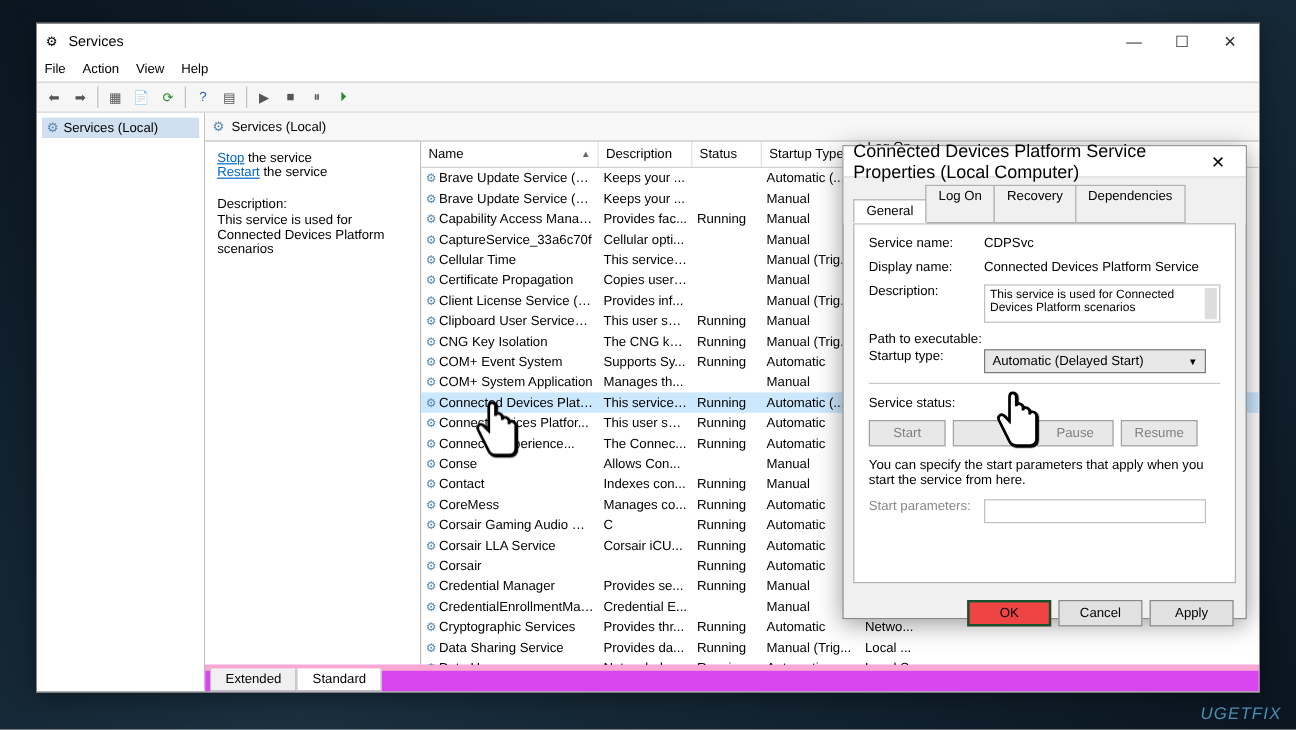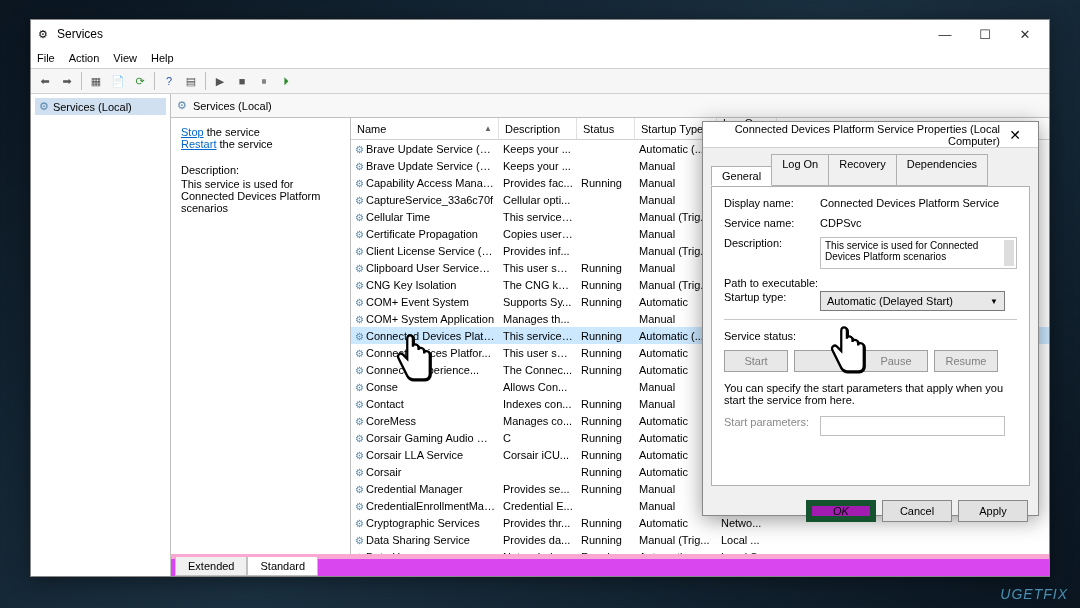--- a/index.html
+++ b/index.html
@@ -48,21 +48,21 @@
 .row .icon { color: #5a8ab0; margin-right: 2px; font-size: 10px; }
 
 .tabs-bottom { height: 22px; border-top: 5px solid #f9a8d4; display: flex; padding-left: 4px; background: #d946ef; align-items: flex-end; }
 .tab-b { padding: 3px 12px; border: 1px solid #c0c0c0; border-top: none; background: #fff; margin-top: -1px; }
 .tab-b.active { background: #fff; }
 .tab-b:not(.active) { background: #f0f0f0; }
 
 
 .prop-dialog { left: 702px; top: 121px; width: 337px; height: 395px; background: #f0f0f0; }
 .prop-titlebar { height: 26px; display: flex; align-items: center; padding: 0 8px; background: #fff; border-bottom: 1px solid #d0d0d0; }
-.prop-titlebar .ptitle { flex: 1; font-size: 11px; text-align: right; }
+.prop-titlebar .ptitle { flex: 1; font-size: 15px; }
 .prop-close { width: 30px; text-align: center; font-size: 14px; }
 
 .prop-tabs { display: flex; padding: 6px 8px 0 8px; background: #f0f0f0; }
 .ptab { padding: 3px 10px; border: 1px solid #b0b0b0; background: #f0f0f0; margin-right: -1px; }
 .ptab.active { background: #fff; border-bottom-color: #fff; position: relative; z-index: 1; margin-top: 12px; }
 
 .prop-body { margin: 0 8px 8px 8px; background: #fff; border: 1px solid #b0b0b0; padding: 10px 12px; height: 300px; position: relative; }
 .prop-row { display: flex; margin-bottom: 8px; }
 .prop-label { width: 96px; }
 .prop-val { flex: 1; }
@@ -72,21 +72,21 @@
 .combo { width: 185px; height: 20px; border: 1px solid #7a7a7a; background: #e8e8e8; display: flex; align-items: center; padding: 0 6px; }
 .combo .arrow { margin-left: auto; font-size: 8px; }
 
 .prop-hr { border: none; border-top: 1px solid #c8c8c8; margin: 6px 0 10px 0; }
 
 .btn-row { display: flex; gap: 6px; margin-top: 4px; }
 .pbtn { width: 64px; height: 22px; border: 1px solid #a0a0a0; background: #e8e8e8; color: #808080; display: flex; align-items: center; justify-content: center; }
 
 .prop-footer { display: flex; justify-content: flex-end; gap: 6px; padding: 6px 10px; }
 .fbtn { width: 70px; height: 22px; border: 1px solid #888; background: #e1e1e1; display: flex; align-items: center; justify-content: center; }
-.fbtn.primary { border: 6px solid #14532d; background: #a21caf; font-style: italic; }
+.fbtn.primary { border: 2px solid #14532d; background: #ef4444; }
 
 .param-input { width: 185px; height: 20px; border: 1px solid #c0c0c0; background: #fff; }
 
 
 .cursor { position: absolute; width: 48px; height: 54px; pointer-events: none; z-index: 100; }
 .cursor svg { filter: drop-shadow(1px 1px 0 #000); }
 
 .watermark { position: absolute; right: 12px; bottom: 6px; color: #4a90b0; font-size: 14px; font-style: italic; letter-spacing: 1px; }
 </style>
 </head>
@@ -358,26 +358,26 @@
     <span class="prop-close">✕</span>
   </div>
   <div class="prop-tabs">
     <div class="ptab active">General</div>
     <div class="ptab">Log On</div>
     <div class="ptab">Recovery</div>
     <div class="ptab">Dependencies</div>
   </div>
   <div class="prop-body">
     <div class="prop-row">
+        <div class="prop-label">Service name:</div>
+        <div class="prop-val">CDPSvc</div>
+      </div>
+    <div class="prop-row">
         <div class="prop-label">Display name:</div>
         <div class="prop-val">Connected Devices Platform Service</div>
-      </div>
-    <div class="prop-row">
-        <div class="prop-label">Service name:</div>
-        <div class="prop-val">CDPSvc</div>
       </div>
     <div class="prop-row">
         <div class="prop-label">Description:</div>
         <div class="prop-desc-box">This service is used for Connected Devices Platform scenarios</div>
       </div>
     <div style="margin-bottom:2px">Path to executable:</div>
     <div class="prop-row">
       <div class="prop-label">Startup type:</div>
       <div class="combo">
         <span>Automatic (Delayed Start)</span>

